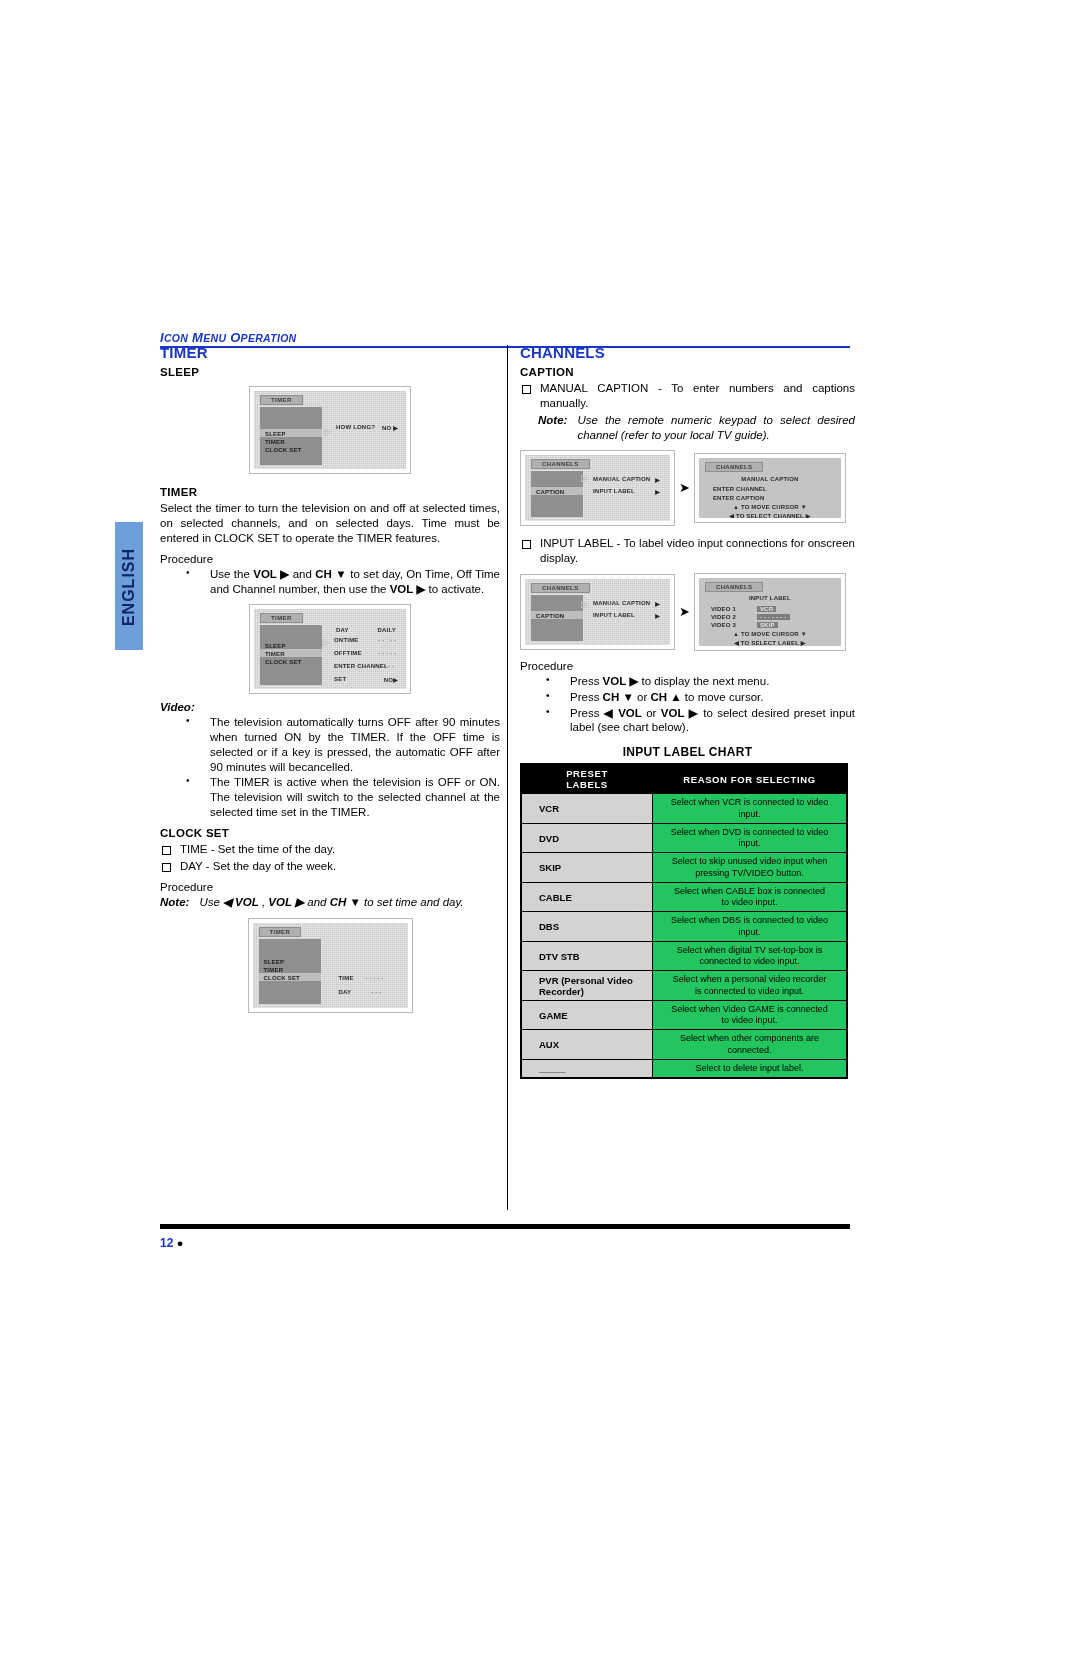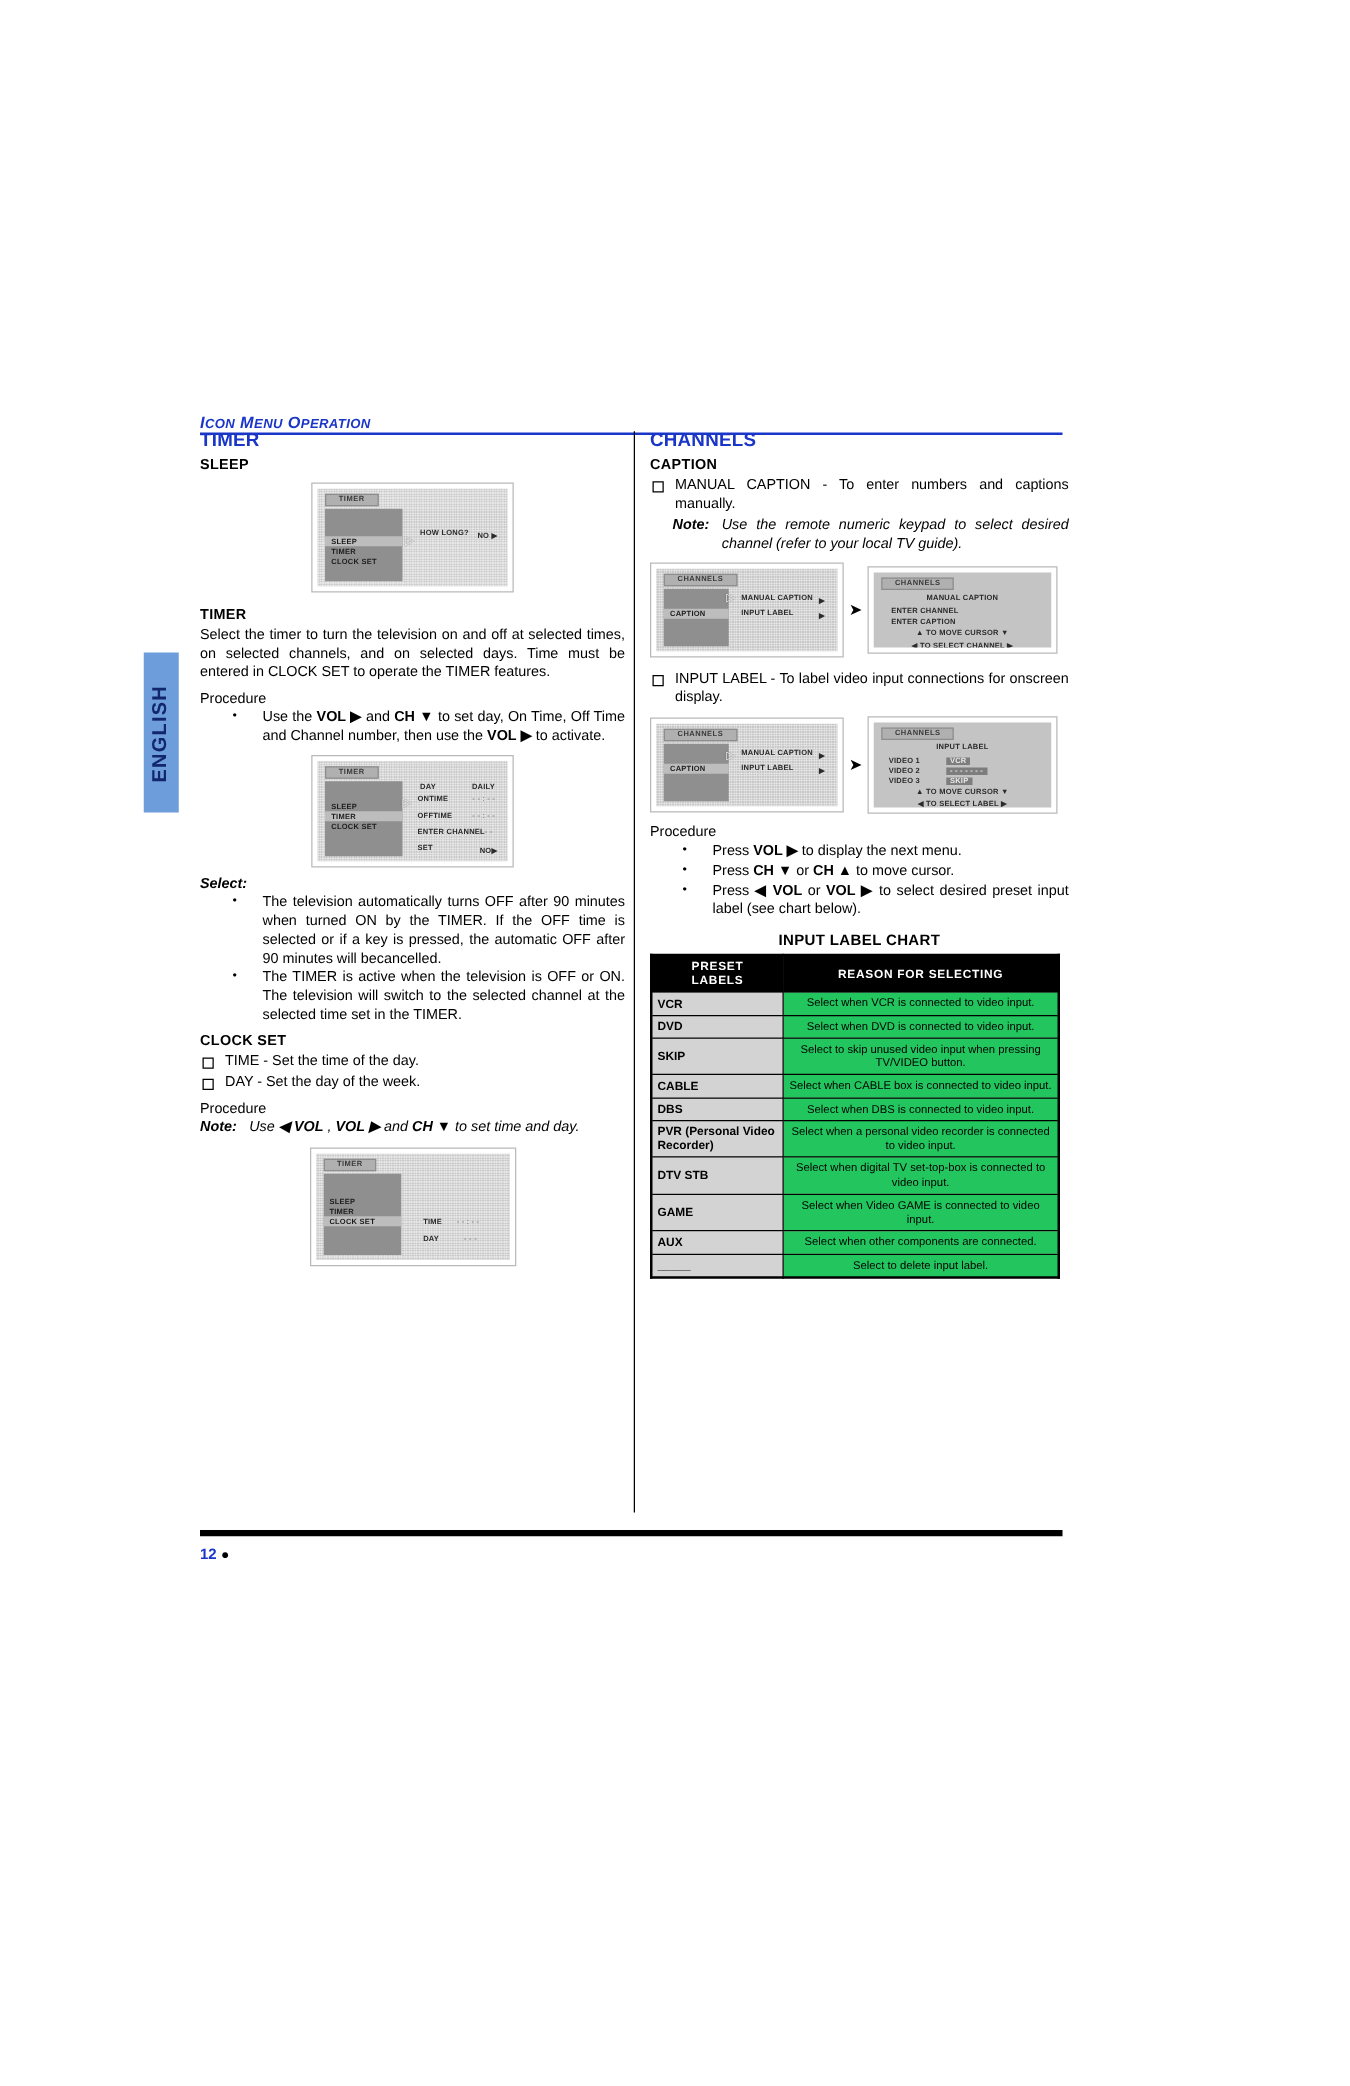--- a/index.html
+++ b/index.html
@@ -57,21 +57,21 @@
   .osd .row{position:absolute;font-size:6px;font-weight:bold;color:#2a2a2a;letter-spacing:.2px;white-space:nowrap;}
   .osd .dim{color:#555;font-weight:normal;}
   .osd .hl{background:#7d7d7d;color:#e9e9e9;padding:0 3px;}
   .osd .ctr{position:absolute;width:100%;text-align:center;font-size:6px;font-weight:bold;color:#2a2a2a;letter-spacing:.2px;}
   .arrowbetween{font-size:13px;line-height:1;color:#000;align-self:center;padding:0 4px;}
   .pairrow{display:flex;align-items:center;}
 
   
   .chart-title{text-align:center;font-size:12px;font-weight:bold;margin:10px 0 4px 0;letter-spacing:.3px;}
   table.chart{border-collapse:collapse;width:328px;border:2px solid #000;font-size:9px;}
-  table.chart th,table.chart td{border:1px solid #000;padding:3px 4px;vertical-align:middle;}
+  table.chart th,table.chart td{border:1px solid #000;padding:3px 17px;vertical-align:middle;}
   table.chart thead th{background:#000;color:#fff;font-size:9.5px;font-weight:bold;letter-spacing:.6px;text-align:center;}
   table.chart thead th.lft{width:96px;}
   table.chart td.lbl{background:#d3d3d3;font-weight:bold;font-size:9.5px;text-align:left;width:96px;}
   table.chart td.rsn{background:#22c55e;text-align:center;font-size:9px;line-height:1.25;}
 
   
   .foot-rule{position:absolute;left:160px;top:1224px;width:690px;height:5px;background:#000;}
   .foot{position:absolute;left:160px;top:1236px;font-size:12px;font-weight:bold;color:#1a36c8;}
   .foot .dot{color:#000;font-size:11px;}
 </style>
@@ -146,21 +146,21 @@
           <div class="row" style="left:80px;top:54px;">ENTER CHANNEL</div>
           <div class="row dim" style="right:12px;top:54px;">- - -</div>
           <div class="row" style="left:80px;top:67px;">SET</div>
           <div class="row" style="right:8px;top:67px;">
             <span>NO</span>▶
           </div>
         </div>
       </div>
     </div>
 
-    <div class="noteshdr">Select:</div>
+    <div class="noteshdr">Video:</div>
     <ul class="bul">
       <li>The television automatically turns OFF after 90 minutes when turned ON by the TIMER. If the OFF time is selected or if a key is pressed, the automatic OFF after 90 minutes will becancelled.</li>
       <li>The TIMER is active when the television is OFF or ON. The television will switch to the selected channel at the selected time set in the TIMER.</li>
     </ul>
 
     <h3 class="sub" style="margin-top:7px;">CLOCK SET</h3>
     <div class="sqrow">
       <span class="sq"></span>
       <p>TIME  - Set the time of the day.</p>
     </div>
@@ -315,26 +315,26 @@
         </tr>
         <tr>
           <td class="lbl">CABLE</td>
           <td class="rsn">Select when CABLE box is connected to video input.</td>
         </tr>
         <tr>
           <td class="lbl">DBS</td>
           <td class="rsn">Select when DBS is connected to video input.</td>
         </tr>
         <tr>
+          <td class="lbl">DTV STB</td>
+          <td class="rsn">Select when digital TV set-top-box is connected to video input.</td>
+        </tr>
+        <tr>
           <td class="lbl">PVR  (Personal Video Recorder)</td>
           <td class="rsn">Select when a personal video recorder is connected to video input.</td>
-        </tr>
-        <tr>
-          <td class="lbl">DTV STB</td>
-          <td class="rsn">Select when digital TV set-top-box is connected to video input.</td>
         </tr>
         <tr>
           <td class="lbl">GAME</td>
           <td class="rsn">Select when Video GAME is connected to video input.</td>
         </tr>
         <tr>
           <td class="lbl">AUX</td>
           <td class="rsn">Select when other components are connected.</td>
         </tr>
         <tr>

